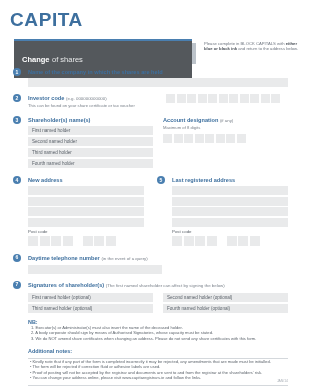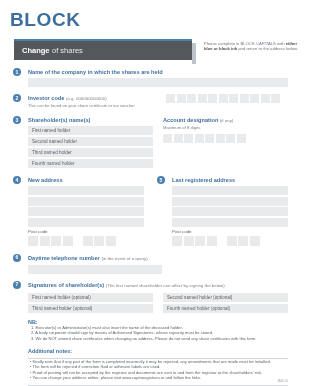--- a/index.html
+++ b/index.html
@@ -18,21 +18,21 @@
     font-weight: bold;
     letter-spacing: 0.6px;
     color: #3d6f9e;
     line-height: 22px;
   }
 
   
   .titlebar-wrap { position: relative; margin-top: 8px; height: 22px; }
   .titlebar {
     position: absolute; left: 4px; top: 0;
-    width: 178px; height: 21px;
+    width: 178px; height: 39px;
     background: #54585c;
     border-top: 2px solid #4a7fb0;
     display: flex; align-items: center;
     padding-left: 8px;
   }
   .titlebar .t1 { font-size: 7.5px; font-weight: bold; color: #ffffff; }
   .titlebar .t2 { font-size: 7.5px; color: #e7e9ea; margin-left: 2.5px; }
   .titlebar-shadow {
     position: absolute; left: 182px; top: 4px;
     width: 4px; height: 21px; background: #bcc3ca;
@@ -91,21 +91,21 @@
     font-size: 3.4px; color: #aab0b7;
   }
   .investor-row { display: flex; align-items: flex-start; }
   .investor-left { flex: 0 0 138px; }
 </style>
 </head>
 <body>
 
 <div class="page">
 
-  <div class="logo">BLOCK</div>
+  <div class="logo">CAPITA</div>
 
   <div class="titlebar-wrap">
     <div class="titlebar">
       <span class="t1">Change</span>
       <span class="t2">of shares</span>
     </div>
     <div class="titlebar-shadow"></div>
     <div class="instructions">
       <span>Please complete in BLOCK CAPITALS</span>
       <span>with </span><b>either blue or black ink</b><span> and</span>

